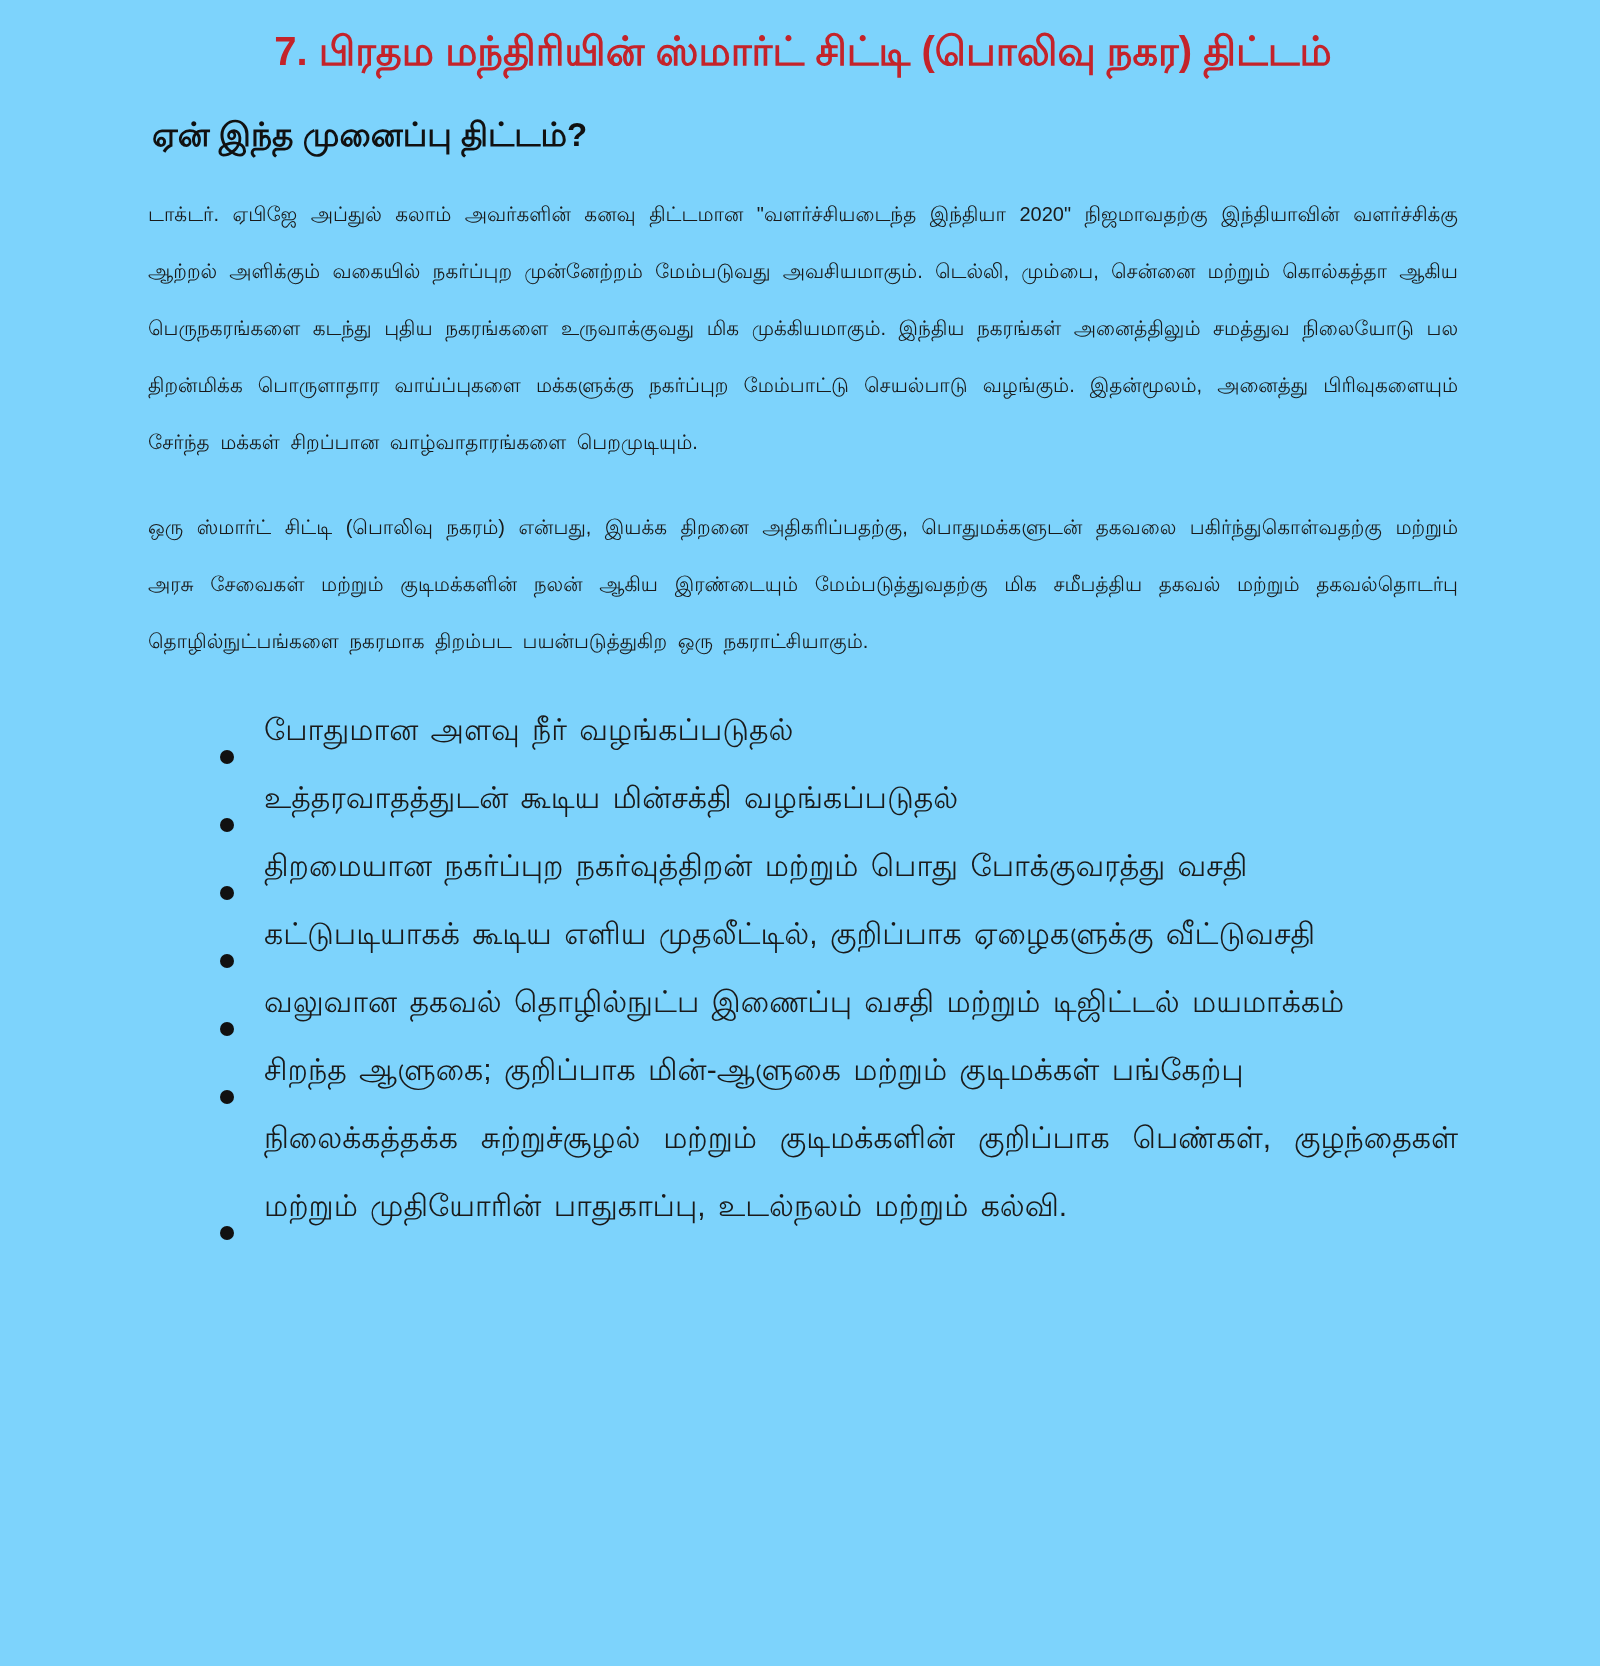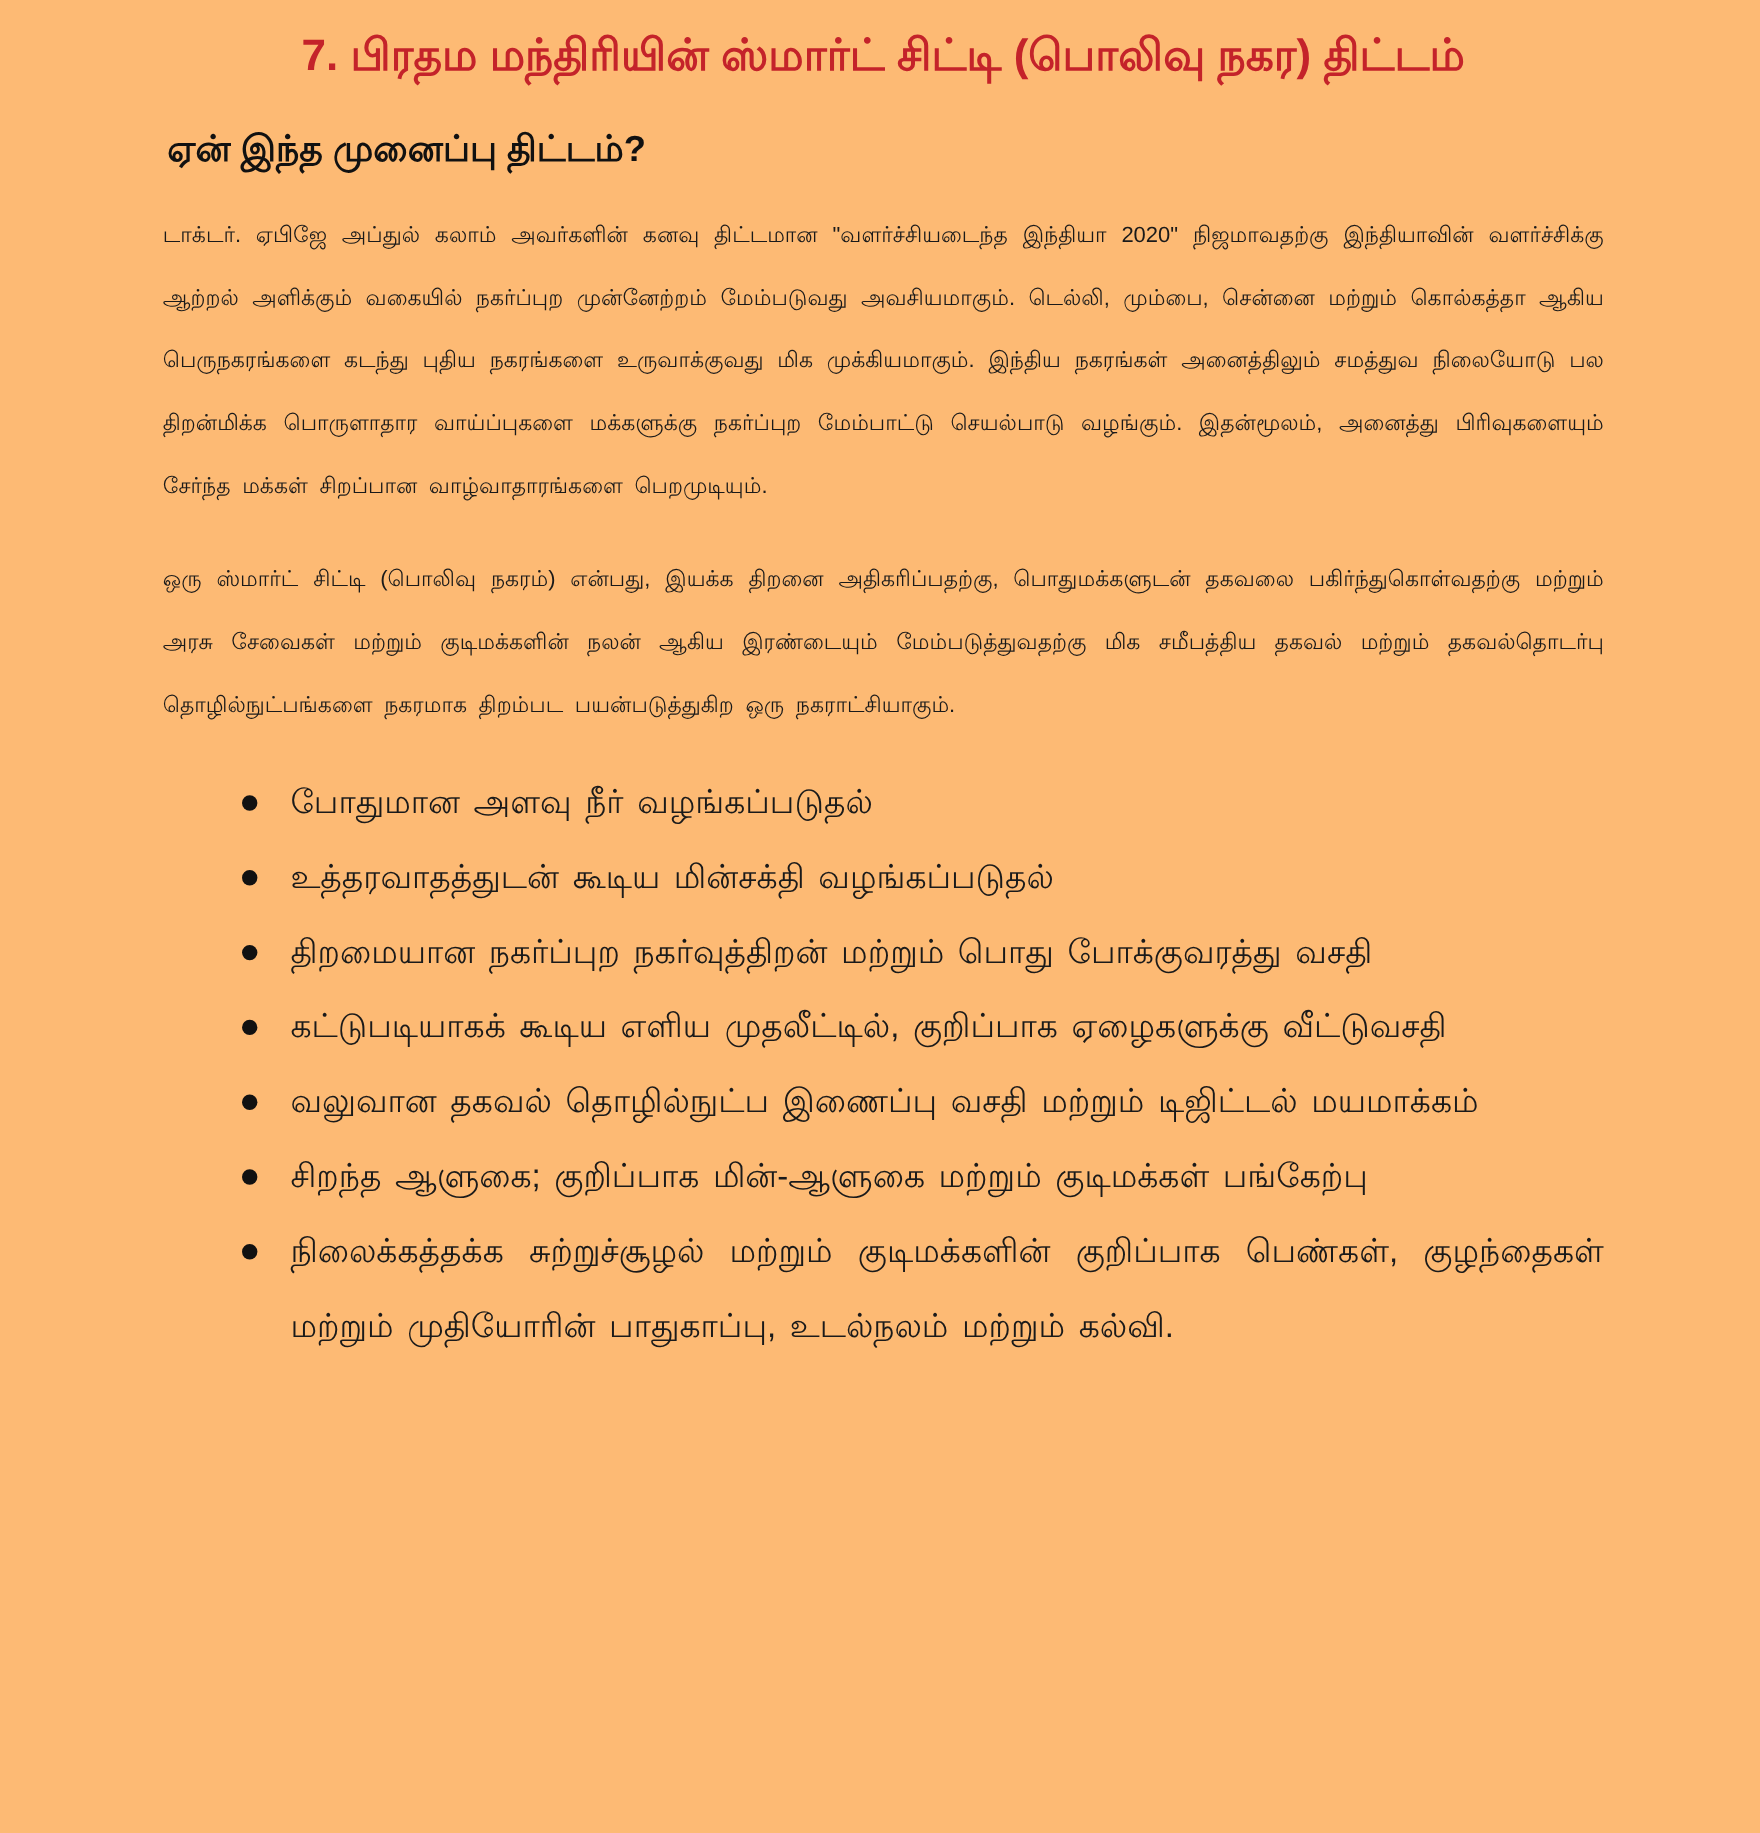--- a/index.html
+++ b/index.html
@@ -8,21 +8,21 @@
   }
   body {
     background: #fffbdf;
     font-family: "Liberation Sans", sans-serif;
     color: #1a1a1a;
   }
   .page {
     position: relative;
     width: 1600px;
     height: 1666px;
-    background: #fdba74;
+    background: #7dd3fc;
     box-sizing: border-box;
     padding: 14px 142px 0 148px;
     overflow: hidden;
   }
   .doc-title {
     margin: 6px 0 0 0;
     font-size: 40px;
     line-height: 62px;
     font-weight: bold;
     text-align: center;
@@ -50,21 +50,21 @@
     text-justify: inter-word;
     word-spacing: 5px;
   }
   .feature-list {
     list-style: none;
     margin: 26px 0 0 0;
     padding: 0;
   }
   .feature-item {
     display: flex;
-    align-items: flex-start;
+    align-items: flex-end;
     font-size: 30px;
     line-height: 68px;
   }
   .bullet-dot {
     flex: 0 0 auto;
     width: 14px;
     height: 14px;
     border-radius: 50%;
     background: #111111;
     margin: 27px 0 0 72px;

